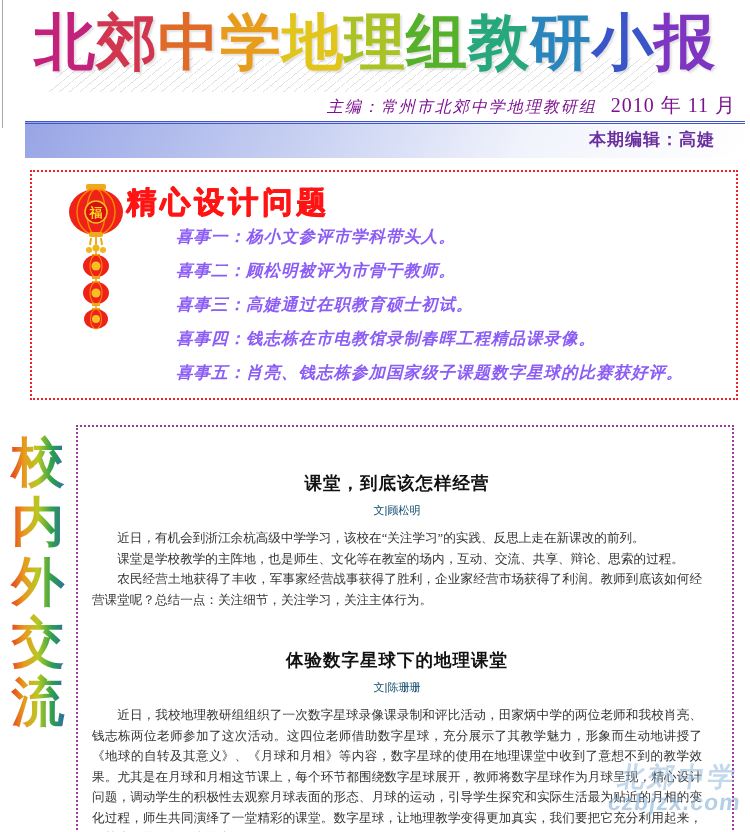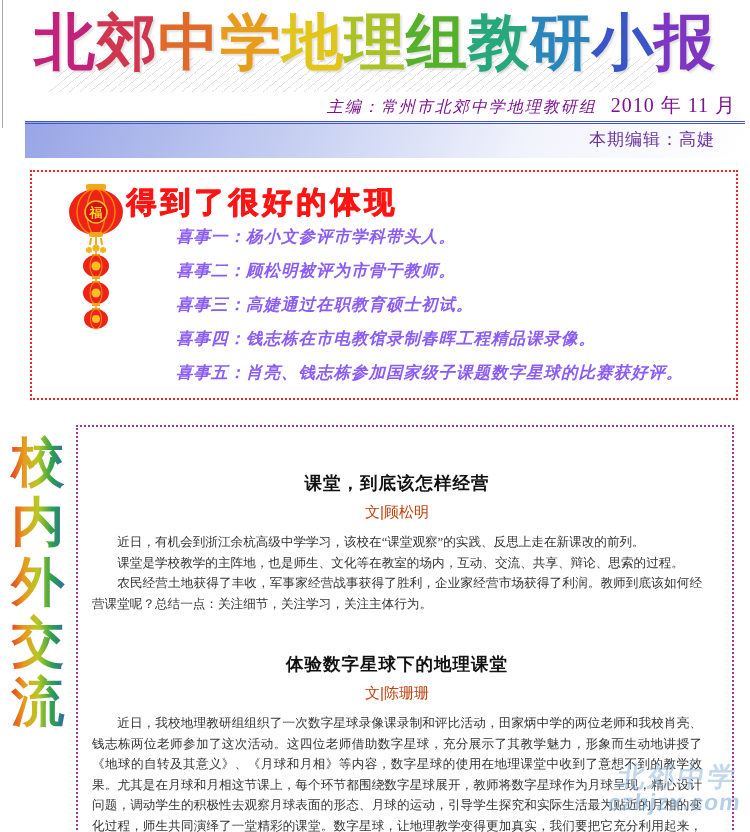--- a/index.html
+++ b/index.html
@@ -33,21 +33,21 @@
   .editor-line{position:absolute;top:92px;right:14px;color:#7c1190;font-weight:normal;
     font-style:italic;font-size:16px;letter-spacing:2px;white-space:nowrap;
     font-family:"Liberation Serif","DejaVu Serif",serif;}
   .editor-line .date{font-style:normal;font-size:20px;letter-spacing:1px;margin-left:14px;}
 
   
   .issue-bar{position:absolute;left:25px;top:121px;width:720px;height:34px;
     border-top:3px double #4455cc;
     background:linear-gradient(115deg,#98a5e6 0%,#c9d2f2 40%,#f2f4fc 70%,#ffffff 100%);
     text-align:right;line-height:32px;}
-  .issue-bar .who{color:#6a2f9e;font-weight:normal;font-size:17px;padding-right:30px;letter-spacing:1px;}
+  .issue-bar .who{color:#6a2f9e;font-weight:bold;font-size:17px;padding-right:30px;letter-spacing:1px;}
 
   
   .news-box{position:absolute;left:30px;top:170px;width:704px;height:226px;
     border:2px dotted #ee2222;background:#fff;}
   .lantern{position:absolute;left:26px;top:10px;}
   .news-heading{position:absolute;left:94px;top:10px;margin:0;color:#ff1414;
     font-size:30px;font-weight:900;letter-spacing:4px;
     text-shadow:1px 0 0 #ff1414, 0 1px 0 #ff1414;}
   .news-items{position:absolute;left:144px;top:54px;margin:0;padding:0;list-style:none;}
   .news-items li{color:#8b5cf6;font-weight:bold;font-style:italic;font-size:16.5px;
@@ -63,21 +63,21 @@
       background:linear-gradient(90deg,#e02222 0%,#e89a1e 28%,#b8c822 50%,#2ca04c 72%,#2f58c8 100%);
       -webkit-background-clip:text;background-clip:text;color:transparent;}
   }
 
   
   .articles-box{position:absolute;left:76px;top:425px;width:658px;height:440px;
     border:2px dotted #9a3a9e;background:#fff;box-sizing:border-box;
     padding:44px 14px 0 14px;}
   .article{margin:0 16px 38px 0;}
   .article h2{margin:0;text-align:center;font-size:17.5px;letter-spacing:1px;color:#111;}
-  .article .author{text-align:center;font-size:15px;color:#c2410c;margin:8px 0 10px 0;}
+  .article .author{text-align:center;font-size:11px;color:#0c4a6e;margin:8px 0 10px 0;}
   .article p{margin:0;text-indent:2em;font-size:12.6px;line-height:20.5px;color:#333;
     text-align:justify;font-family:"Liberation Serif","DejaVu Serif",serif;}
 
   
   .watermark{position:absolute;right:-14px;bottom:16px;width:175px;text-align:center;
     transform:skewX(-8deg);pointer-events:none;}
   .watermark .w1{font-size:27px;font-weight:bold;letter-spacing:3px;
     color:rgba(135,178,216,.50);}
   .watermark .w2{font-size:23px;font-weight:bold;letter-spacing:1px;margin-top:-6px;
     color:rgba(135,178,216,.62);}
@@ -133,21 +133,21 @@
         <rect x="34" y="121" width="8" height="3" fill="#f0a81c"></rect>
       </g>
       <g>
         <rect x="34" y="126" width="8" height="3" fill="#f0a81c"></rect>
         <ellipse cx="38" cy="137" rx="12" ry="10" fill="#ee2218"></ellipse>
         <ellipse cx="38" cy="137" rx="5.5" ry="10" fill="none" stroke="#ff9a00" stroke-width="1.1" opacity=".85"></ellipse>
         <circle cx="38" cy="137" r="4" fill="#f5c026"></circle>
       </g>
     </svg>
 
-    <h2 class="news-heading">得到了很好的体现</h2>
+    <h2 class="news-heading">精心设计问题</h2>
 
     <ul class="news-items">
       <li>喜事一：杨小文参评市学科带头人。</li>
       <li>喜事二：顾松明被评为市骨干教师。</li>
       <li>喜事三：高婕通过在职教育硕士初试。</li>
       <li>喜事四：钱志栋在市电教馆录制春晖工程精品课录像。</li>
       <li>喜事五：肖亮、钱志栋参加国家级子课题数字星球的比赛获好评。</li>
     </ul>
   </div>
 
@@ -157,21 +157,21 @@
     <span class="vc">外</span>
     <span class="vc">交</span>
     <span class="vc">流</span>
   </div>
 
   <div class="articles-box">
 
     <div class="article">
       <h2>课堂，到底该怎样经营</h2>
       <div class="author">文|顾松明</div>
-      <p>近日，有机会到浙江余杭高级中学学习，该校在“课堂观察”的实践、反思上走在新课改的前列。</p>
+      <p>近日，有机会到浙江余杭高级中学学习，该校在“关注学习”的实践、反思上走在新课改的前列。</p>
       <p>课堂是学校教学的主阵地，也是师生、文化等在教室的场内，互动、交流、共享、辩论、思索的过程。</p>
       <p>农民经营土地获得了丰收，军事家经营战事获得了胜利，企业家经营市场获得了利润。教师到底该如何经营课堂呢？总结一点：关注细节，关注学习，关注主体行为。</p>
     </div>
 
     <div class="article">
       <h2>体验数字星球下的地理课堂</h2>
       <div class="author">文|陈珊珊</div>
       <p>近日，我校地理教研组组织了一次数字星球录像课录制和评比活动，田家炳中学的两位老师和我校肖亮、钱志栋两位老师参加了这次活动。这四位老师借助数字星球，充分展示了其教学魅力，形象而生动地讲授了《地球的自转及其意义》、《月球和月相》等内容，数字星球的使用在地理课堂中收到了意想不到的教学效果。尤其是在月球和月相这节课上，每个环节都围绕数字星球展开，教师将数字星球作为月球呈现，精心设计问题，调动学生的积极性去观察月球表面的形态、月球的运动，引导学生探究和实际生活最为贴近的月相的变化过程，师生共同演绎了一堂精彩的课堂。数字星球，让地理教学变得更加真实，我们要把它充分利用起来，使其为教学服务，为学生服务。</p>
     </div>
 

